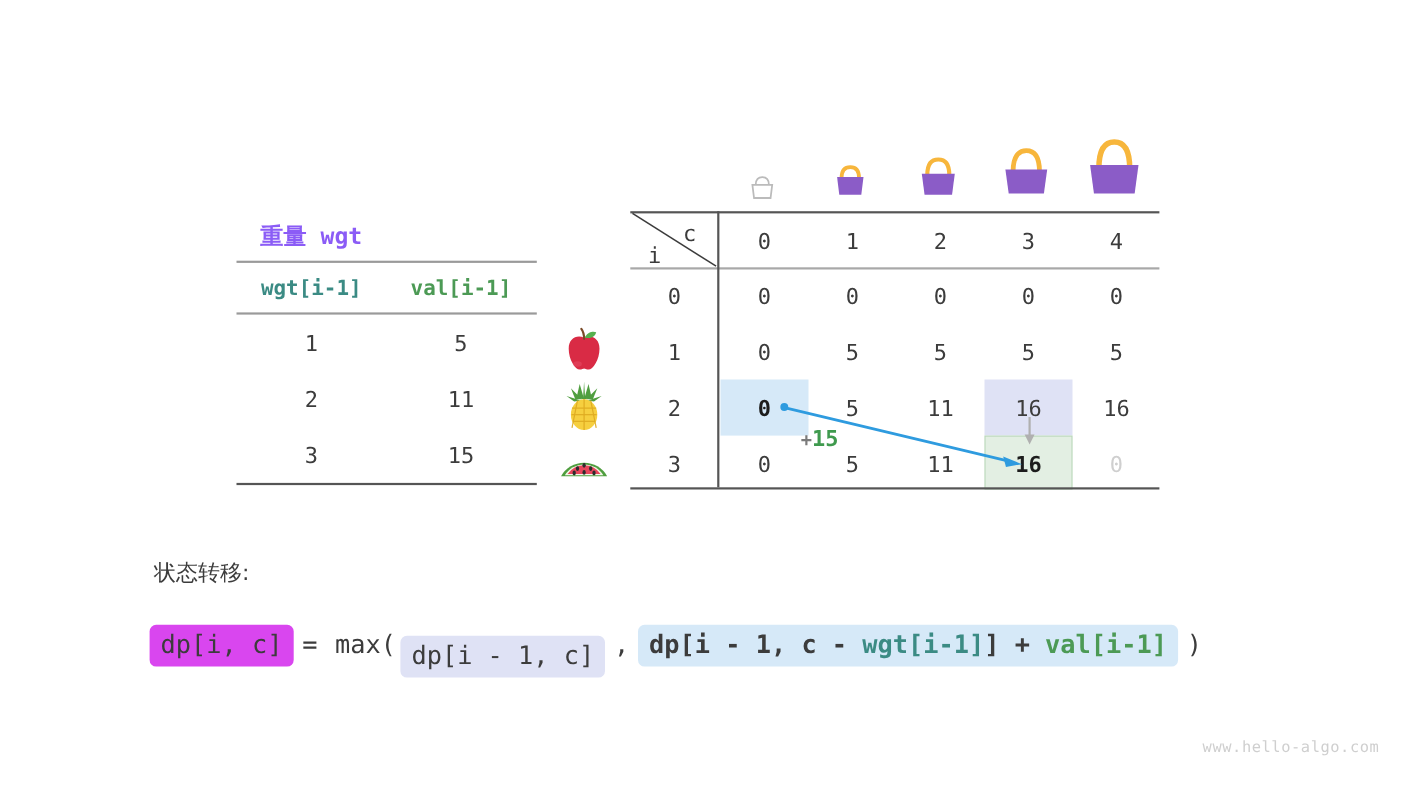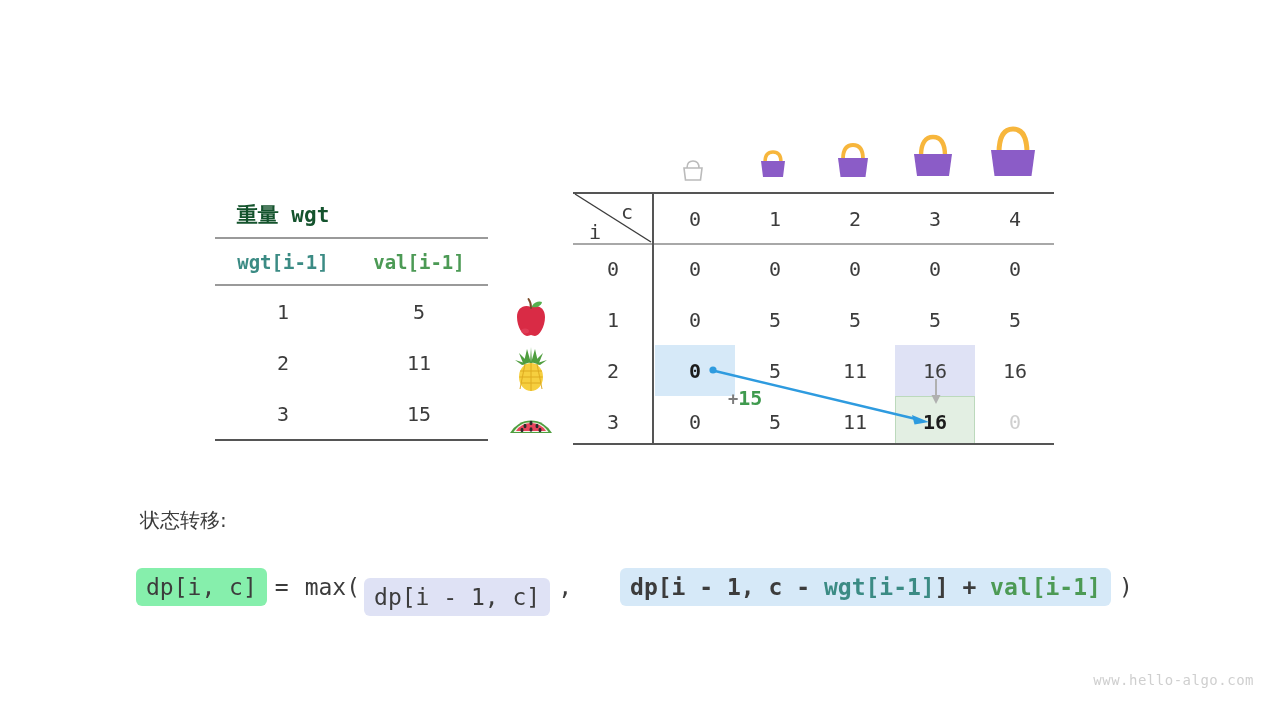--- a/index.html
+++ b/index.html
@@ -33,21 +33,21 @@
   #item-table .cell {
     width: 136px;
     text-align: center;
     font-family: "DejaVu Sans Mono", monospace;
     color: #3c3c3c;
   }
   #item-table .head-row { height: 45px; }
   #item-table .head-row .cell {
     font-size: 21px;
     font-weight: bold;
-    color: #14532d;
+    color: #8b5cf6;
   }
   #item-table .sub-row { height: 45px; }
   #item-table .sub-row .cell {
     font-size: 19px;
     font-weight: bold;
   }
   #item-table .sub-row .cell.wgt { color: #3b8b84; }
   #item-table .sub-row .cell.val { color: #4c9a55; }
   #item-table .data-row { height: 51px; }
   #item-table .data-row .cell {
@@ -164,23 +164,23 @@
     font-family: "DejaVu Sans Mono", monospace;
     font-size: 23px;
     color: #3c3c3c;
     white-space: nowrap;
   }
   #formula .chip {
     border-radius: 6px;
     padding: 6px 10px;
     display: inline-block;
   }
-  #formula .chip-green    { background: #86efac; }
+  #formula .chip-green    { background: #d946ef; }
   #formula .chip-lavender { background: #dfe2f5; margin-top: 20px; }
-  #formula .chip-blue     { background: #d6e9f8; font-weight: bold; margin-left: 40px; }
+  #formula .chip-blue     { background: #d6e9f8; font-weight: bold; }
   #formula .plain { padding: 0 8px; }
   #formula .tok-wgt { color: #3b8b84; }
   #formula .tok-val { color: #4c9a55; }
 
   
   #step-badge {
     position: absolute;
     left: 36px;
     top: 640px;
     width: 145px;

